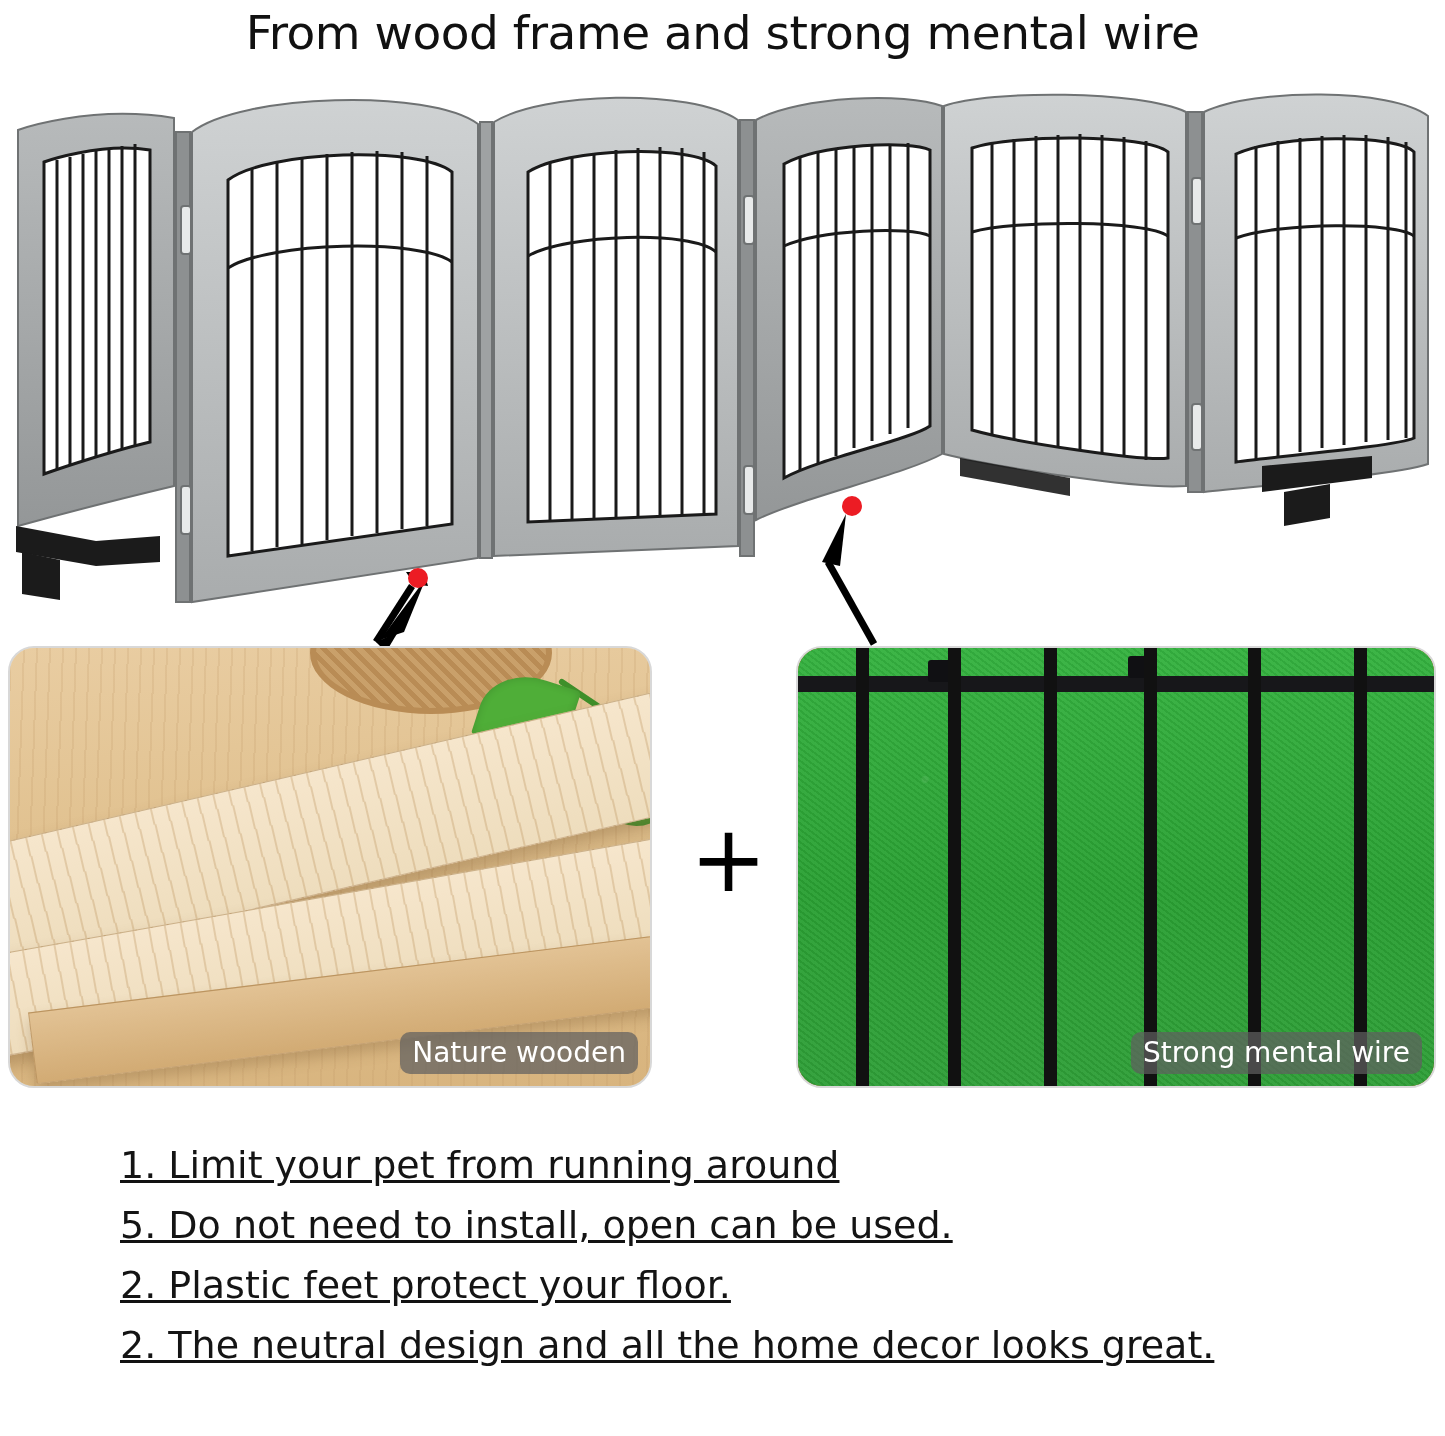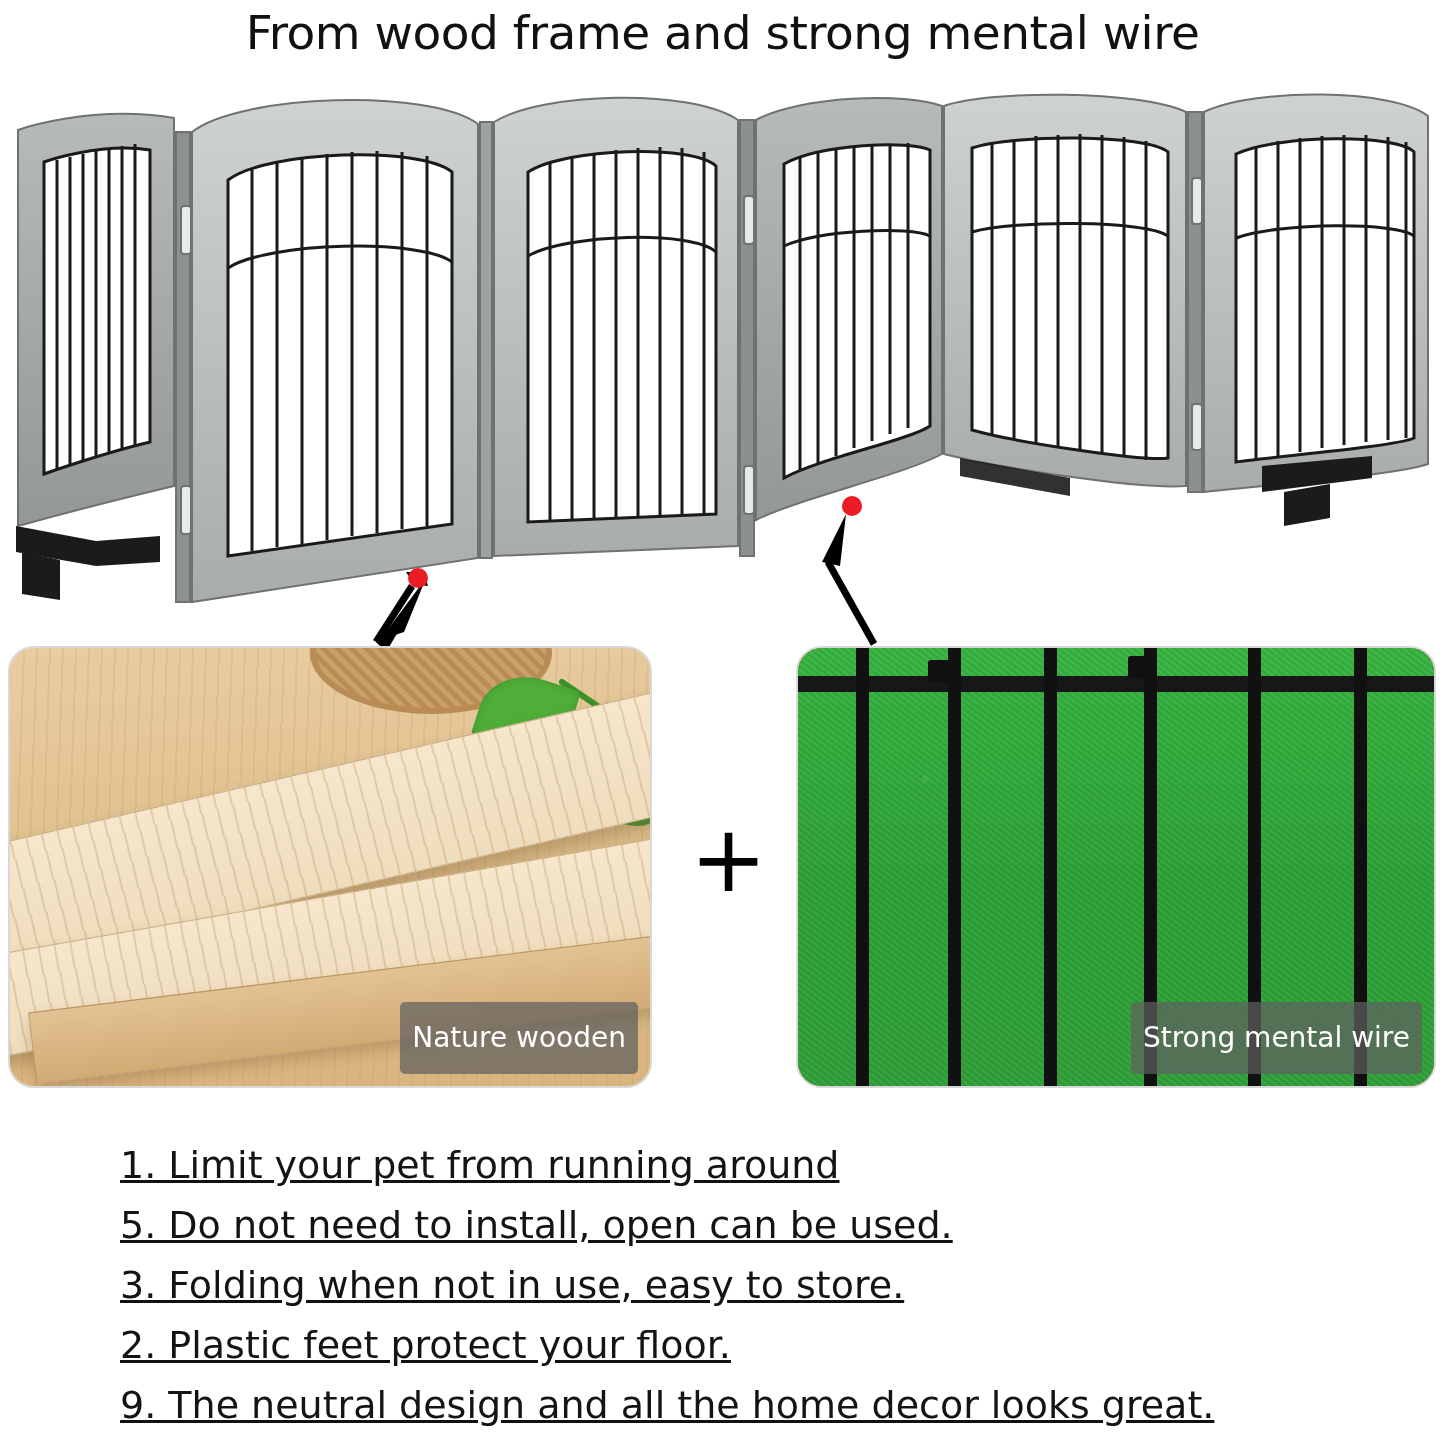--- a/index.html
+++ b/index.html
@@ -62,22 +62,22 @@
     background: #a16207;
   }
   .photo-caption {
     position: absolute;
     right: 12px;
     bottom: 12px;
     background: rgba(95,95,95,0.72);
     color: #ffffff;
     font-size: 28px;
     line-height: 40px;
-    padding: 16px 12px;
-    border-radius: 5px;
+    padding: 1px 12px;
+    border-radius: 10px;
     white-space: nowrap;
   }
 
   
   .wood-bg {
     position: absolute;
     inset: 0;
     background:
       repeating-linear-gradient(92deg, rgba(190,150,100,0.20) 0px, rgba(190,150,100,0.20) 2px, rgba(0,0,0,0) 2px, rgba(0,0,0,0) 13px),
       linear-gradient(175deg, #e9cda2 0%, #dfbf8c 48%, #d8b47e 100%);
@@ -371,16 +371,15 @@
   <div class="wire-bar" style="left:246px;"></div>
   <div class="wire-bar" style="left:346px;"></div>
   <div class="wire-bar" style="left:450px;"></div>
   <div class="wire-bar" style="left:556px;"></div>
   <div class="photo-caption">Strong mental wire</div>
 </div>
 
 <div class="feature-list">
   <div class="feature-item">1. Limit your pet from running around</div>
   <div class="feature-item">5. Do not need to install, open can be used.</div>
-  <div class="feature-item">3. Folding when not in use, easy to store.</div>
   <div class="feature-item">2. Plastic feet protect your floor.</div>
-  <div class="feature-item">9. The neutral design and all the home decor looks great.</div>
+  <div class="feature-item">2. The neutral design and all the home decor looks great.</div>
 </div>
 
 </body></html>

